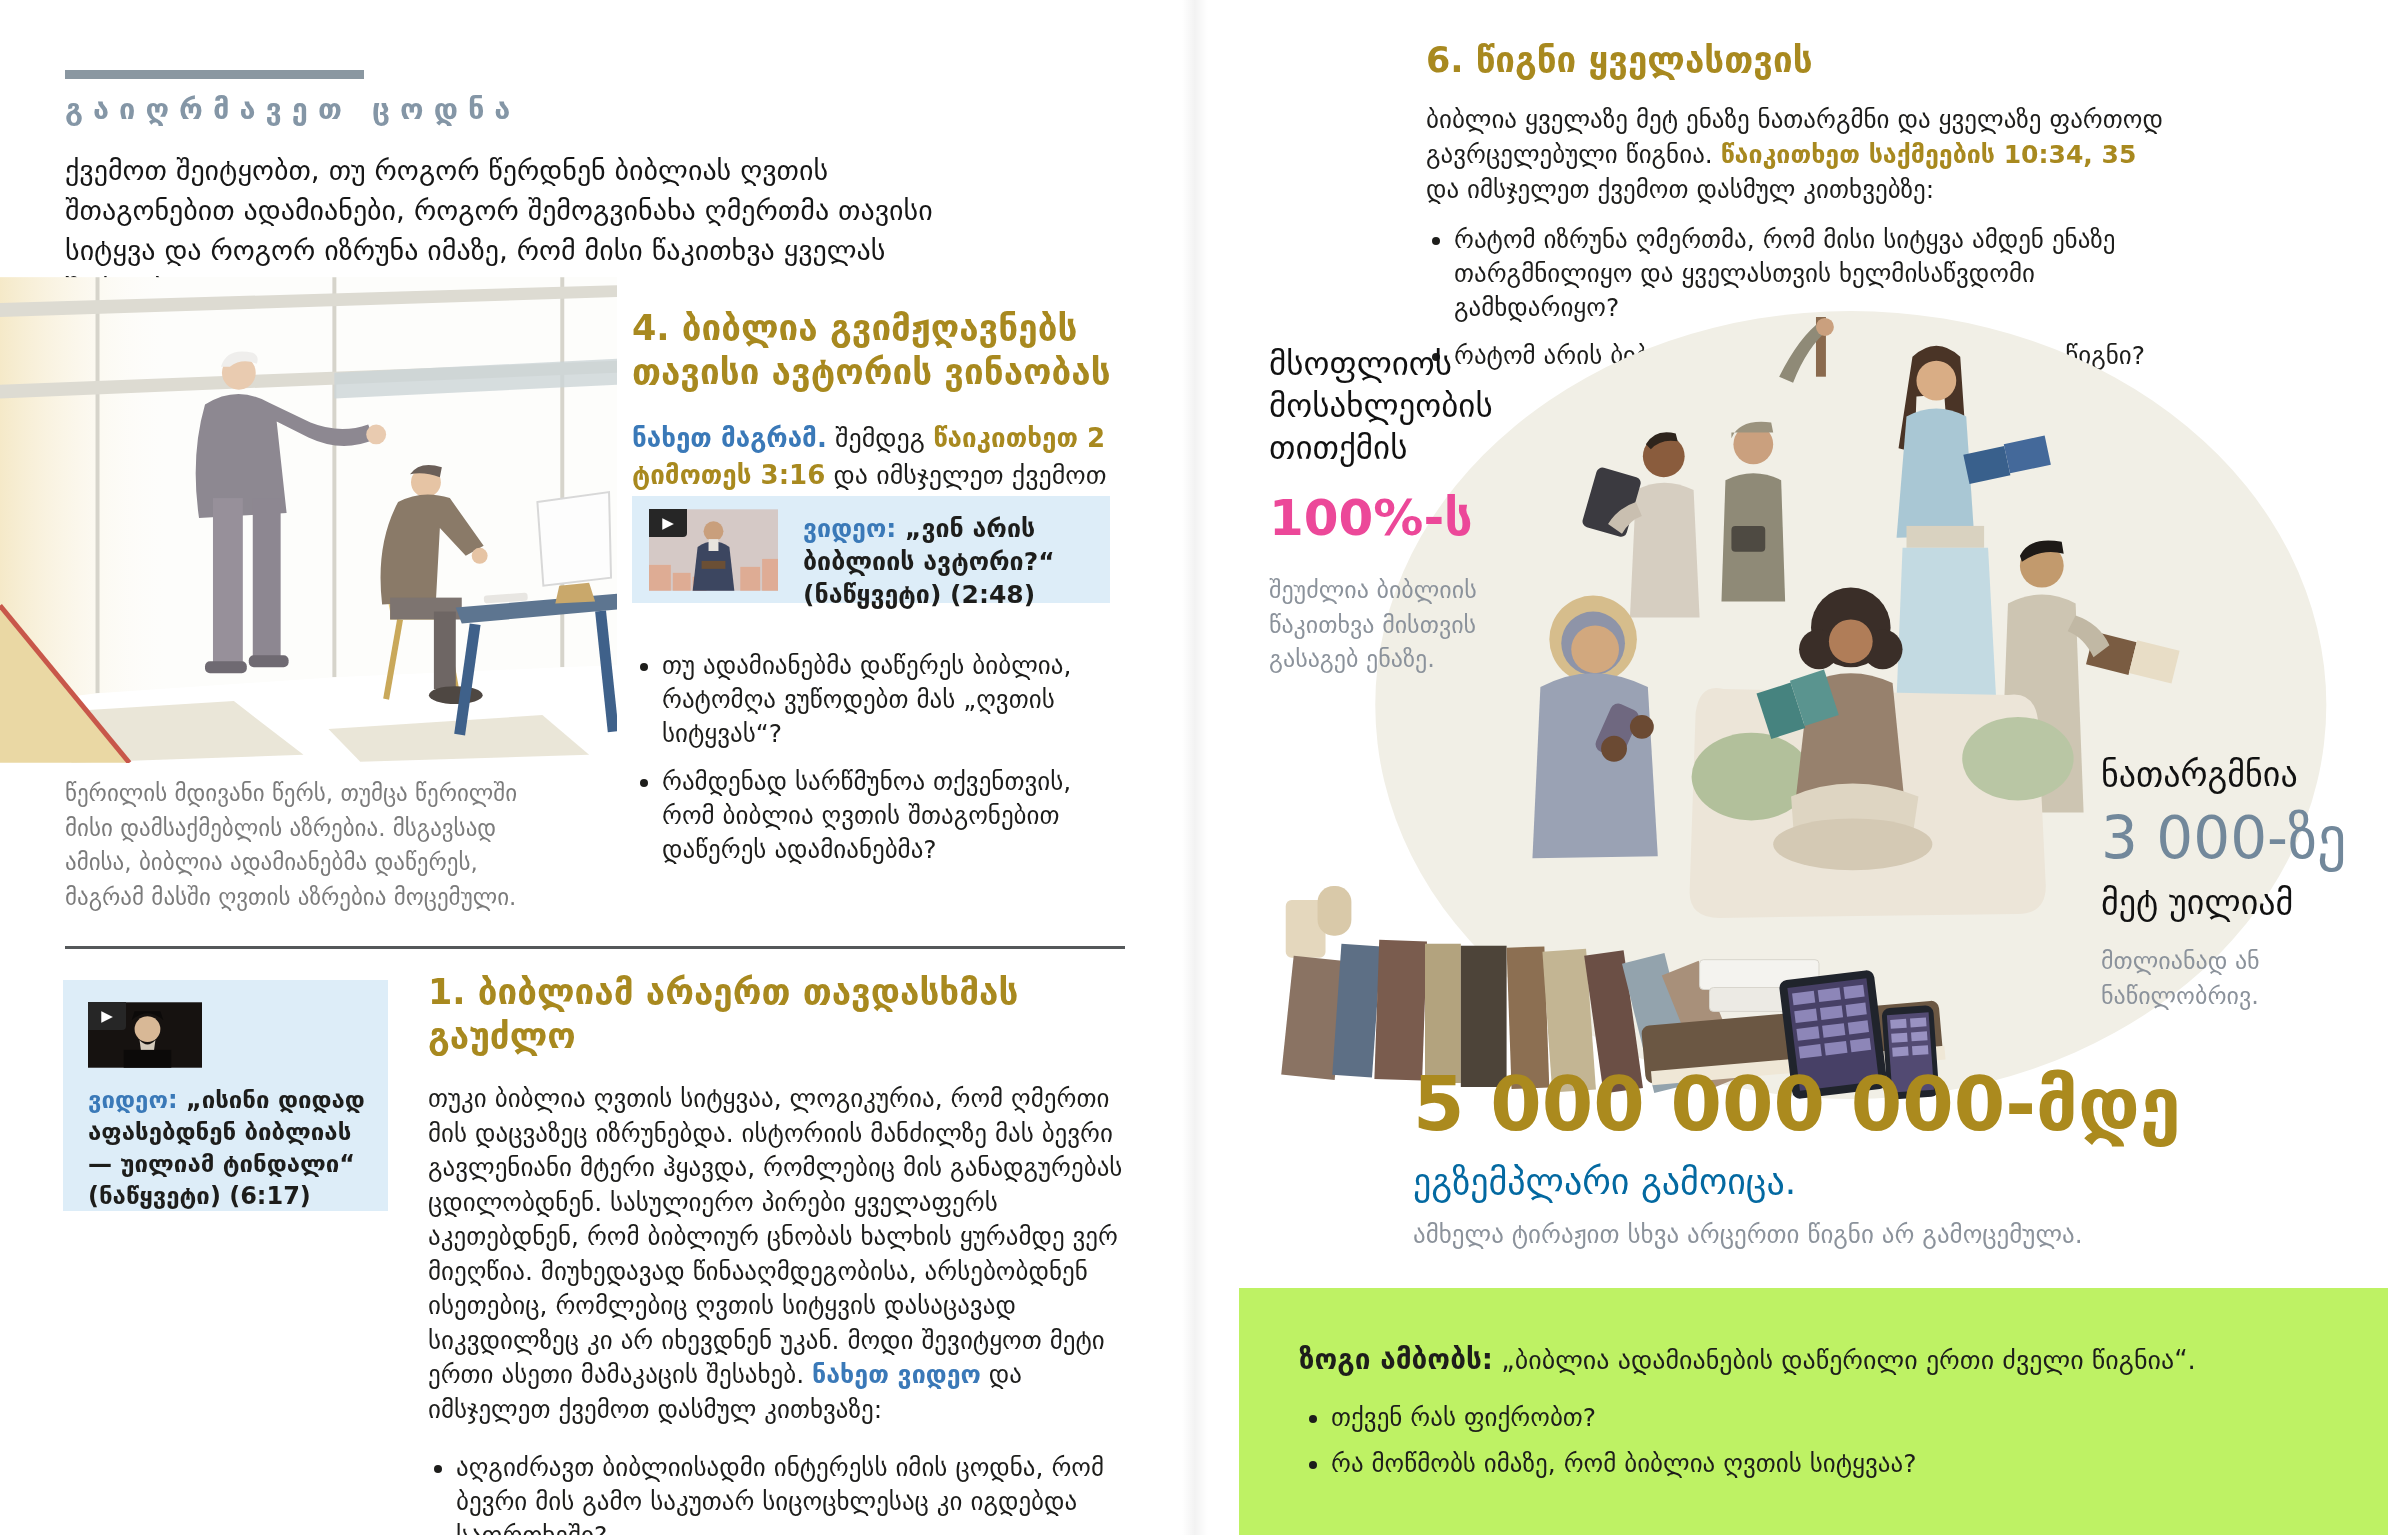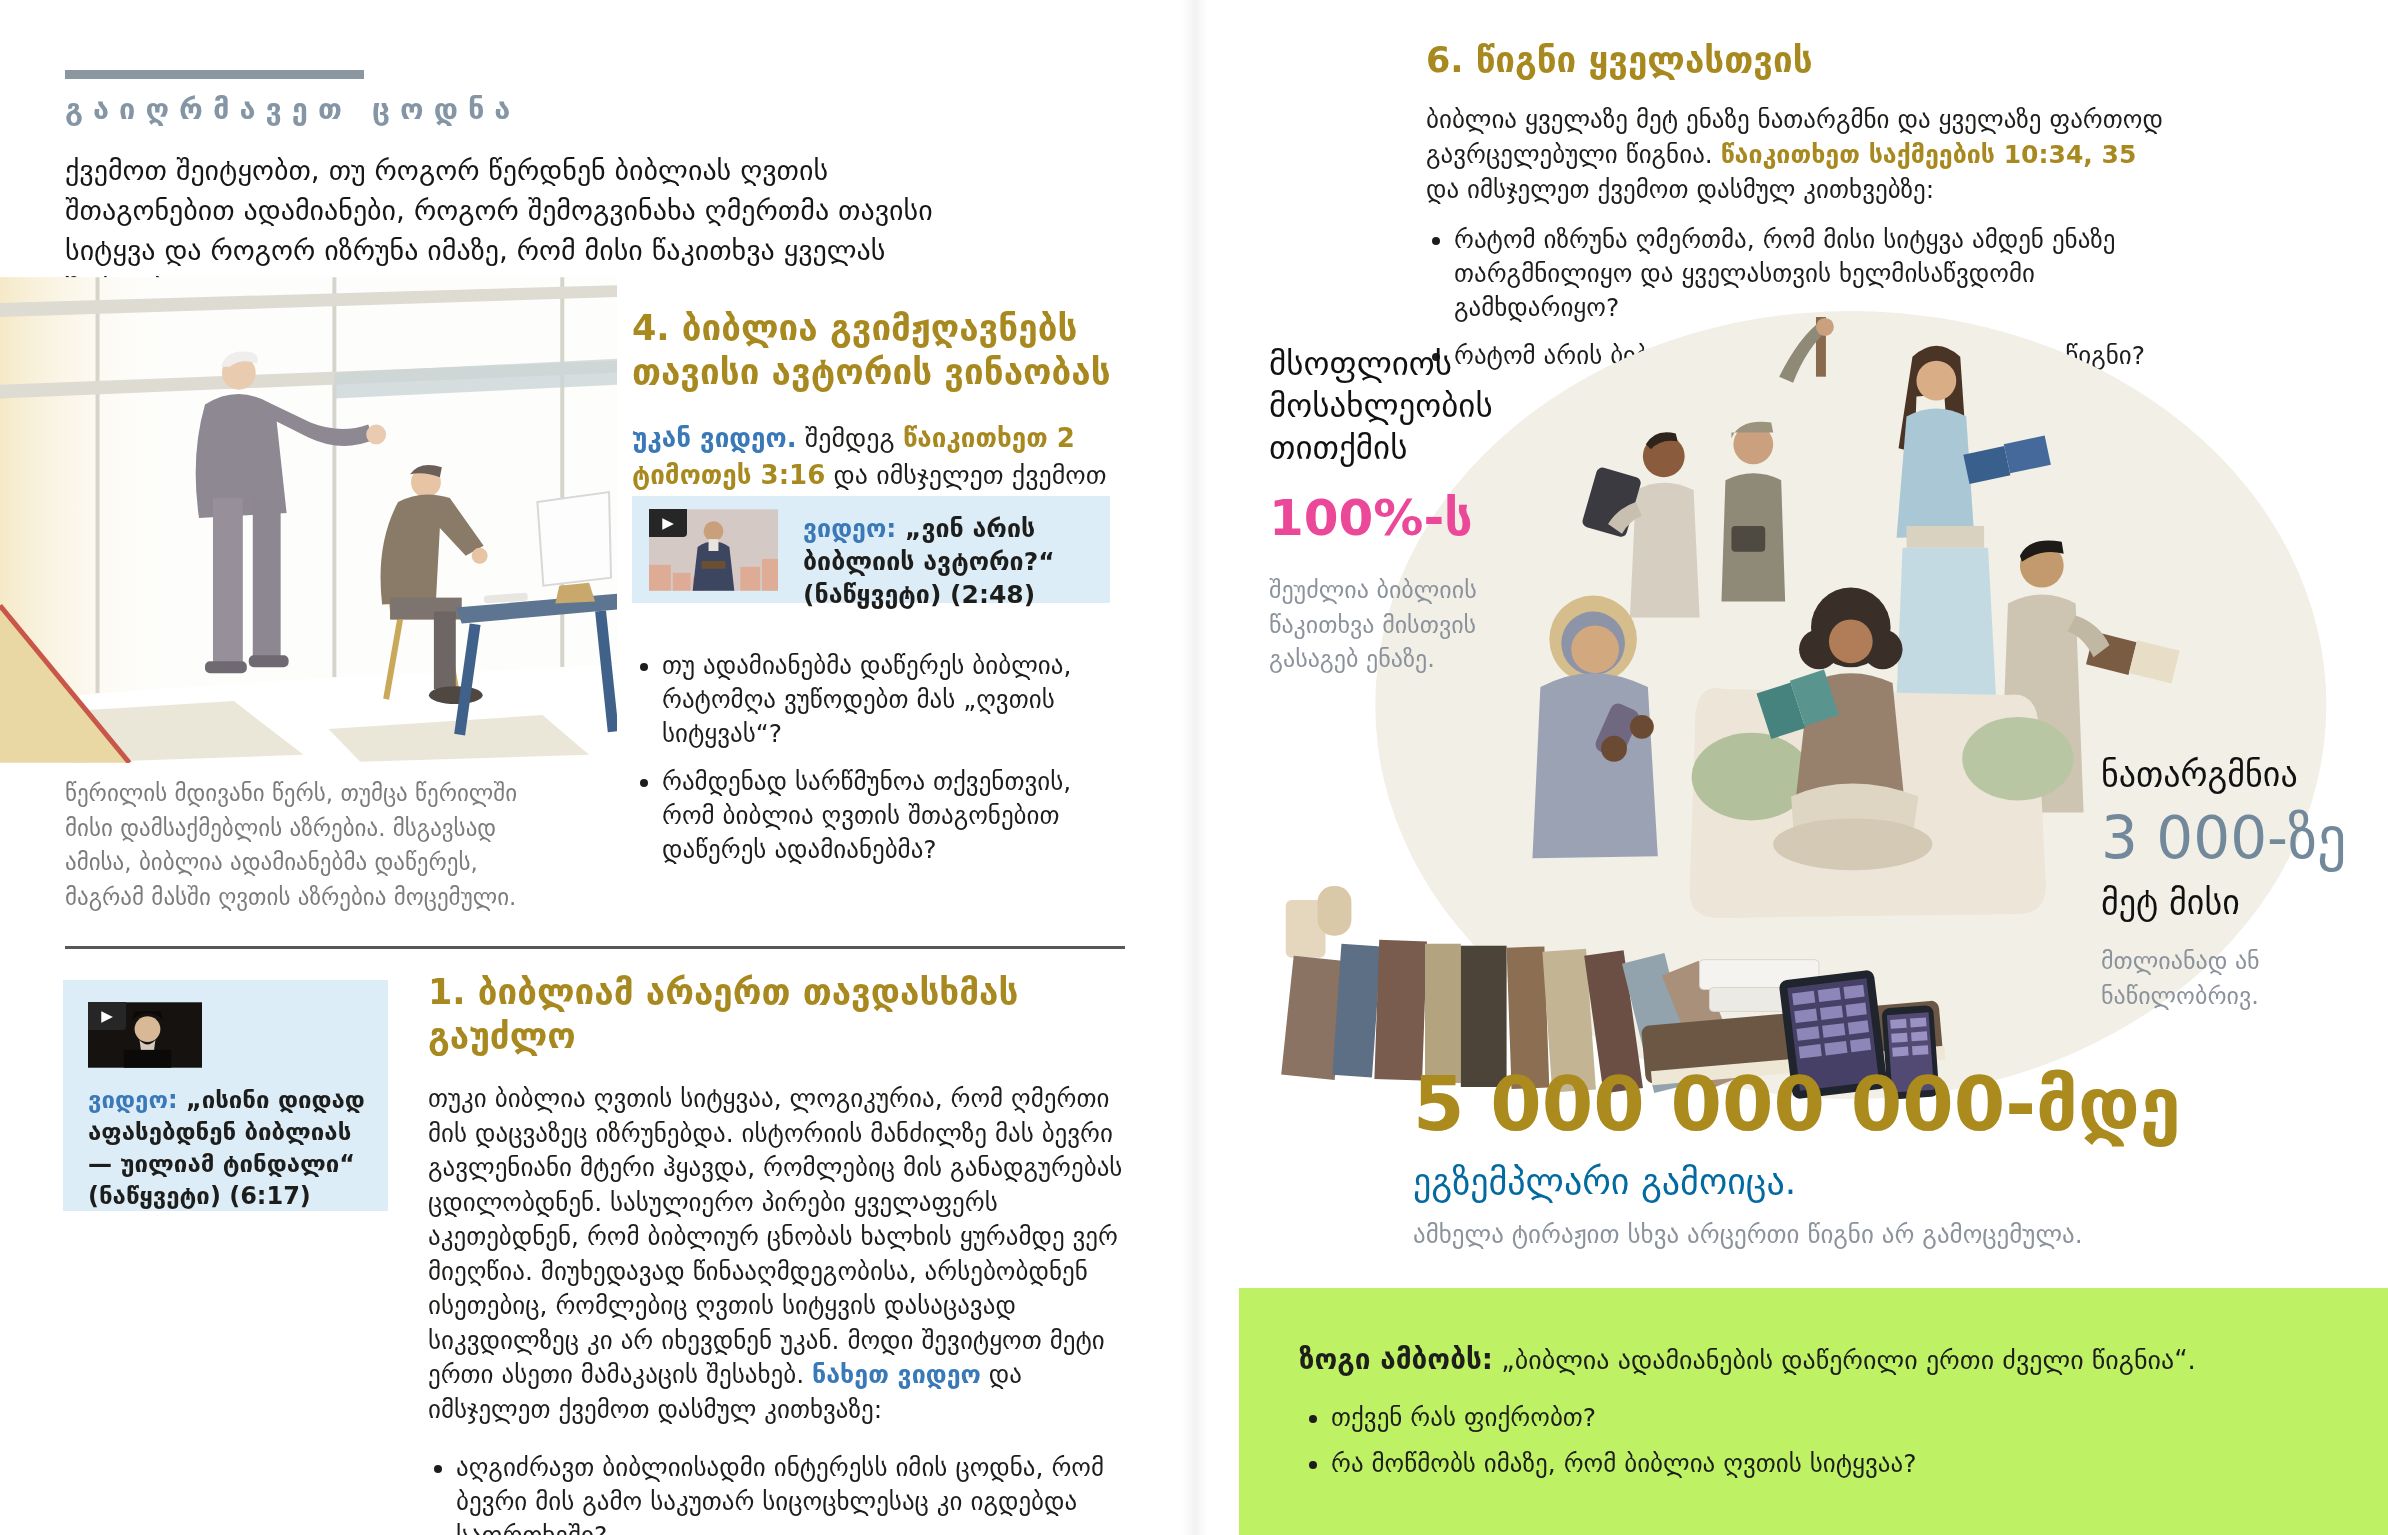--- a/index.html
+++ b/index.html
@@ -148,21 +148,21 @@
       <rect x="486" y="320" width="44" height="8" rx="3" fill="#e8e6e2" transform="rotate(-4 486 320)"></rect>
     </g>
   </svg>
 </div>
 
 <div class="abs caption">წერილის მდივანი წერს, თუმცა წერილში მისი დამსაქმებლის აზრებია. მსგავსად ამისა, ბიბლია ადამიანებმა დაწერეს, მაგრამ მასში ღვთის აზრებია მოცემული.</div>
 <div class="abs divider"></div>
 
 <div class="abs s4-col">
   <h2 class="sec-title">4. ბიბლია გვიმჟღავნებს თავისი ავტორის ვინაობას</h2>
-  <p class="lead"><span class="blue-link">უკან ვიდეო.</span><span> შემდეგ </span><span class="gold-link">წაიკითხეთ 2 ტიმოთეს 3:16</span><span> და იმსჯელეთ ქვემოთ დასმულ კითხვებზე:</span></p>
+  <p class="lead"><span class="blue-link">ნახეთ მაგრამ.</span><span> შემდეგ </span><span class="gold-link">წაიკითხეთ 2 ტიმოთეს 3:16</span><span> და იმსჯელეთ ქვემოთ დასმულ კითხვებზე:</span></p>
 </div>
 <div class="abs video-box vb4">
   <div class="thumb">
     <svg viewBox="0 0 130 82" width="129" height="82">
       <rect width="130" height="82" fill="#d5c9c6"></rect>
       <g fill="#e0a78c" opacity="0.85">
         <rect x="0" y="56" width="22" height="26"></rect>
           <rect x="24" y="64" width="18" height="18"></rect>
         <rect x="44" y="68" width="14" height="14"></rect>
           <rect x="92" y="58" width="20" height="24"></rect>
@@ -353,21 +353,21 @@
 თითქმის</div>
   <div class="val">100%-ს</div>
   <div class="note">შეუძლია ბიბლიის
 წაკითხვა მისთვის
 გასაგებ ენაზე.</div>
 </div>
 
 <div class="abs stat-lang">
   <div class="hd">ნათარგმნია</div>
   <div class="val">3 000-ზე</div>
-  <div class="sub">მეტ მისი</div>
+  <div class="sub">მეტ უილიამ</div>
   <div class="note">მთლიანად ან
 ნაწილობრივ.</div>
 </div>
 
 <div class="abs stat-copies">
   <div class="val">5 000 000 000-მდე</div>
   <div class="sub">ეგზემპლარი გამოიცა.</div>
   <div class="note">ამხელა ტირაჟით სხვა არცერთი წიგნი არ გამოცემულა.</div>
 </div>
 

